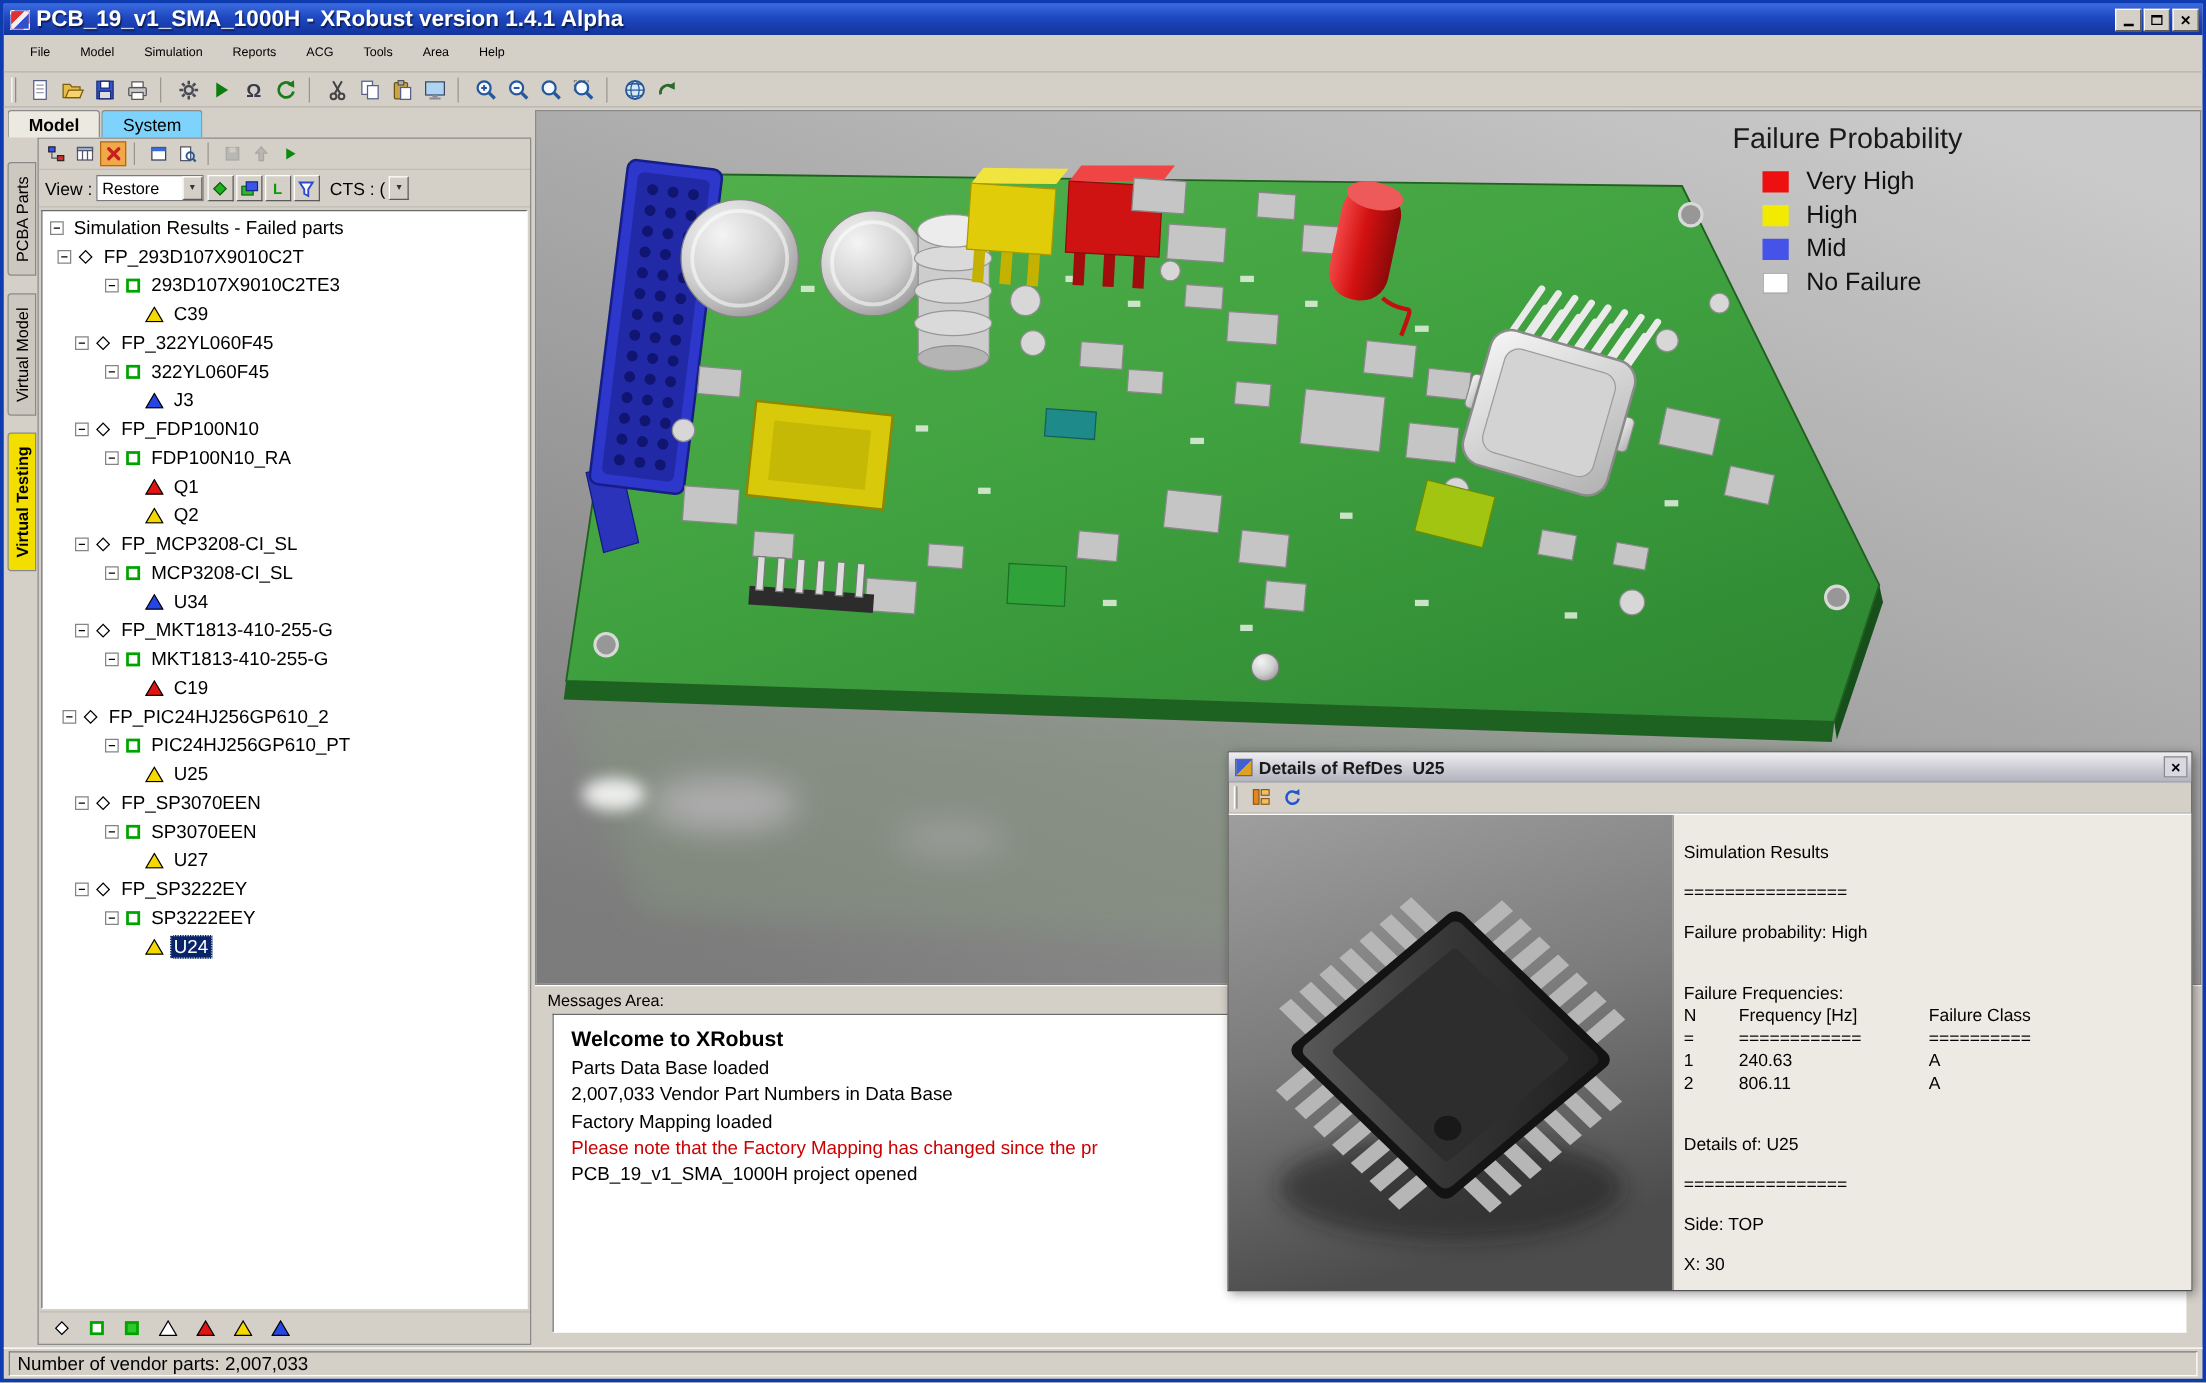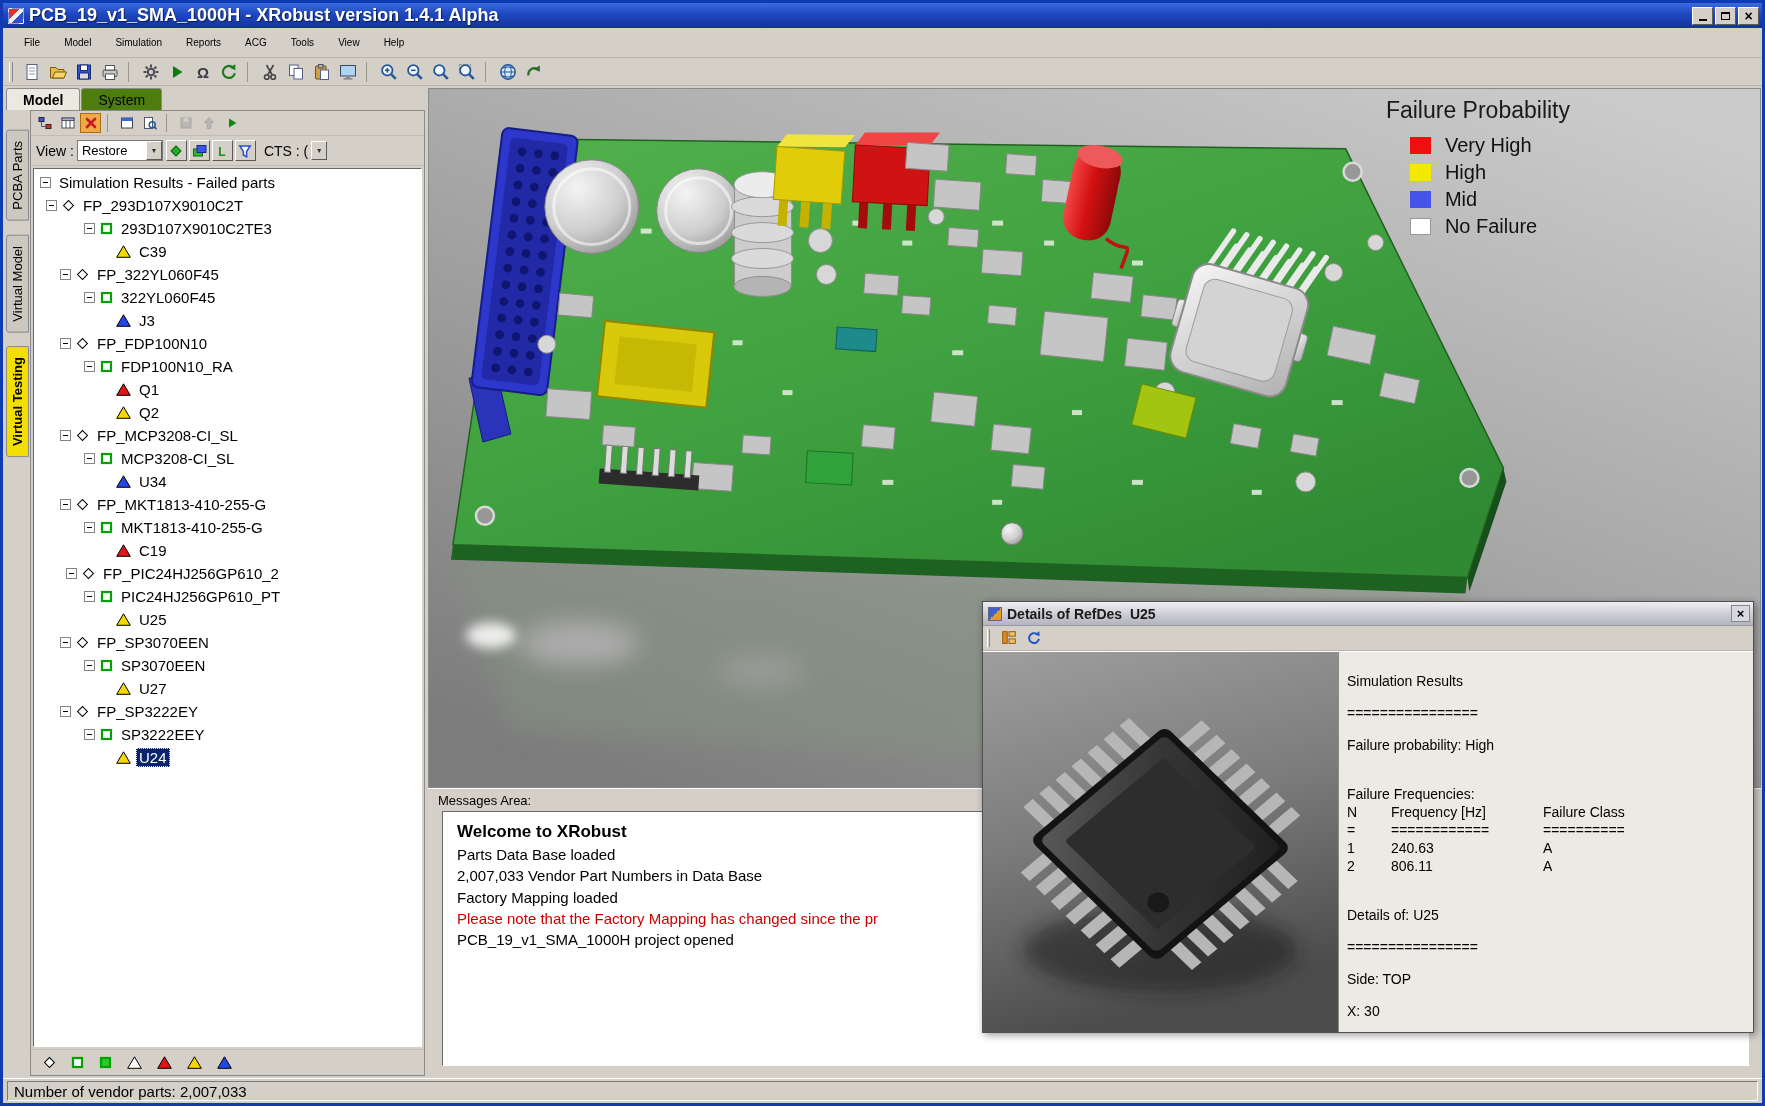--- a/index.html
+++ b/index.html
@@ -16,21 +16,21 @@
 .menubar{height:30px;flex:none;display:flex;align-items:center;padding-left:10px;gap:2px;border-bottom:1px solid #b8b4ac;}
 .menu-item{padding:4px 11px;font-size:10px;color:#000;}
 .toolbar{height:28px;flex:none;display:flex;align-items:center;padding-left:4px;gap:1px;border-bottom:1px solid #b8b4ac;}
 .grip{width:4px;height:20px;border-left:1px solid #fff;border-right:1px solid #8a8a8a;margin:0 5px 0 2px;}
 .tbtn{width:25px;height:23px;background:transparent;border:1px solid transparent;display:flex;align-items:center;justify-content:center;}
 .tico{width:20px;height:20px;}
 .tsep{width:6px;height:20px;border-left:1px solid #9a968c;margin:0 3px 0 5px;}
 .main{flex:1;display:flex;min-height:0;padding:2px 1px;gap:3px;position:relative;}
 .left{width:421px;flex:none;display:flex;flex-direction:column;min-height:0;}
 .ltabs{height:22px;flex:none;display:flex;padding-left:2px;align-items:flex-end;}
-.ltab{padding:3px 16px 2px;font-size:14px;border:1px solid #8a8a8a;border-bottom:none;border-radius:3px 3px 0 0;background:#4d7c0f;margin-right:1px;}
+.ltab{padding:3px 16px 2px;font-size:14px;border:1px solid #8a8a8a;border-bottom:none;border-radius:3px 3px 0 0;background:#7dd3fc;margin-right:1px;}
 .ltab.active{background:#ece9e0;font-weight:bold;position:relative;z-index:2;}
 .leftbody{flex:1;display:flex;min-height:0;}
 .vstrip{width:26px;flex:none;display:flex;flex-direction:column;align-items:center;padding-top:20px;gap:14px;}
 .vtab{writing-mode:vertical-rl;transform:rotate(180deg);font-size:13px;padding:10px 3px;background:#ccc8c0;border:1px solid #8a8a8a;border-radius:0 3px 3px 0;white-space:nowrap;}
 .vtab.active{background:#f2df00;font-weight:bold;}
 .treepanel{flex:1;display:flex;flex-direction:column;border:1px solid #8a8a8a;background:#d4d0c8;min-height:0;}
 .ttoolbar{height:25px;flex:none;display:flex;align-items:center;gap:2px;padding:1px 3px;border-bottom:1px solid #c0bcb4;}
 .ttbtn{width:21px;height:20px;display:flex;align-items:center;justify-content:center;background:transparent;border:1px solid transparent;}
 .ttbtn.hot{background:#f0a848;border:1px solid #b06a10;}
 .ttbtn.disabled{opacity:.45;}
@@ -108,21 +108,21 @@
     </div>
   </div>
 
   <div class="menubar">
       <div class="menu-item">File</div>
       <div class="menu-item">Model</div>
       <div class="menu-item">Simulation</div>
       <div class="menu-item">Reports</div>
       <div class="menu-item">ACG</div>
       <div class="menu-item">Tools</div>
-      <div class="menu-item">View</div>
+      <div class="menu-item">Area</div>
       <div class="menu-item">Help</div>
     </div>
 
   <div class="toolbar">
       <div class="grip"></div>
       <button class="tbtn">
         <svg class="tico" viewBox="0 0 20 20">
           <rect x="5" y="2.5" width="10" height="15" fill="#fff" stroke="#55608a"></rect>
           <line x1="7" y1="6" x2="13" y2="6" stroke="#99a"></line>
           <line x1="7" y1="9" x2="13" y2="9" stroke="#99a"></line>
@@ -483,21 +483,21 @@
                     <rect x="2" y="2" width="9" height="9" fill="#fff" stroke="#00a400" stroke-width="2.2"></rect>
                   </svg>
                   <span class="tlabel">MKT1813-410-255-G</span>
                 </div>
                 <div class="trow" style="padding-left:82px">
                   <svg class="nico" width="15" height="13" viewBox="0 0 15 13">
                     <polygon points="7.5,0.8 14.3,12.3 0.7,12.3" fill="#e11414" stroke="#000"></polygon>
                   </svg>
                   <span class="tlabel">C19</span>
                 </div>
-                <div class="trow" style="padding-left:32px">
+                <div class="trow" style="padding-left:16px">
                   <span class="expbox">
                     <span class="xh"></span>
                   </span>
                   <svg class="nico" width="13" height="13" viewBox="0 0 13 13">
                     <rect x="3" y="3" width="7" height="7" transform="rotate(45 6.5 6.5)" fill="#fff" stroke="#000"></rect>
                   </svg>
                   <span class="tlabel">FP_PIC24HJ256GP610_2</span>
                 </div>
                 <div class="trow" style="padding-left:50px">
                   <span class="expbox">

